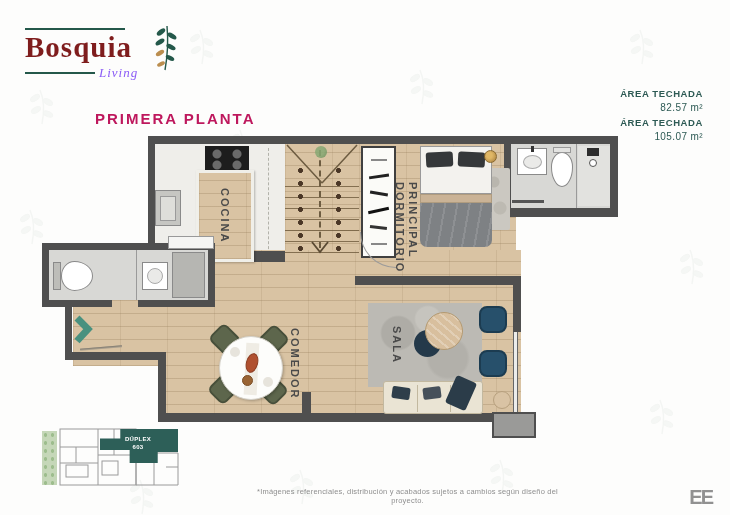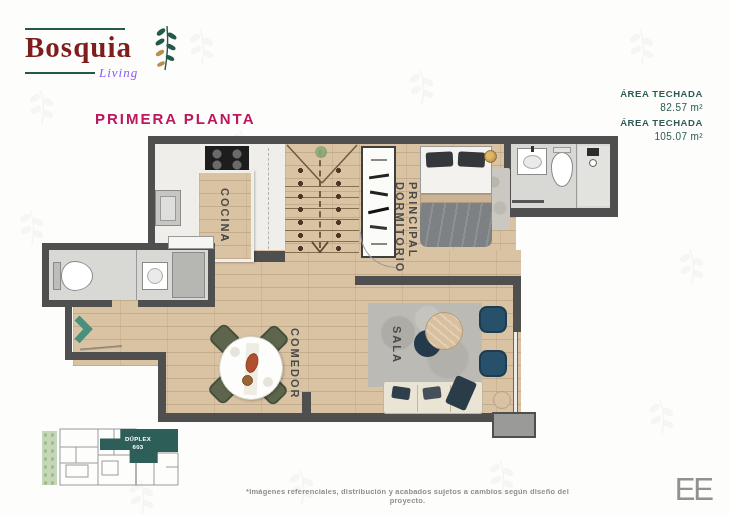--- a/index.html
+++ b/index.html
@@ -34,23 +34,23 @@
   .vlabel { writing-mode:vertical-rl; text-orientation:mixed; color:#4a4a4a; font-size:11px;
     font-weight:bold; letter-spacing:2px; white-space:nowrap; }
   .fixture { background:#fff; border:1px solid #8a8a8a; position:absolute; }
 
   
   .keyplan-green { position:absolute; left:42px; top:431px; width:15px; height:54px; background:#c5d7b8;
     background-image: radial-gradient(circle 2px, #9dbd8d 1.6px, transparent 2px); background-size:7px 8px; }
   .keyplan-unit-text { position:absolute; left:116px; top:436px; width:44px; text-align:center;
     color:#fff; font-size:6px; font-weight:bold; line-height:1.3; letter-spacing:.3px; }
   .disclaimer { position:absolute; left:240px; top:487px; width:335px; text-align:center;
-    color:#8f8f8f; font-size:7.5px; letter-spacing:.2px;font-weight:bold; }
+    color:#8f8f8f; font-size:7.5px; letter-spacing:.2px; }
   .brand { position:absolute; right:18px; top:472px; color:#919191; display:flex; align-items:baseline; }
-  .brand-ee { font-size:31px; font-weight:400; letter-spacing:-2px; }
+  .brand-ee { font-size:20px; font-weight:700; letter-spacing:-2px;margin-top:14px; }
   .brand-rest { font-size:23px; font-weight:bold; letter-spacing:-.5px; }
 </style>
 </head>
 <body>
 
 <div class="page">
 
   <svg class="abs" width="730" height="515" style="left:0;top:0;opacity:.055;">
     <defs>
       <g id="wm" stroke="#5c7a66" fill="#7d9a86">

